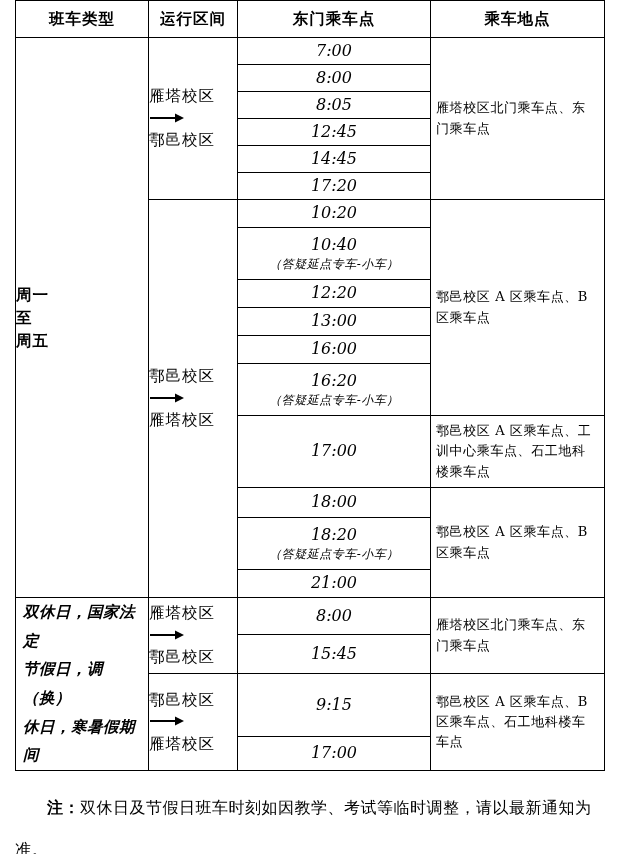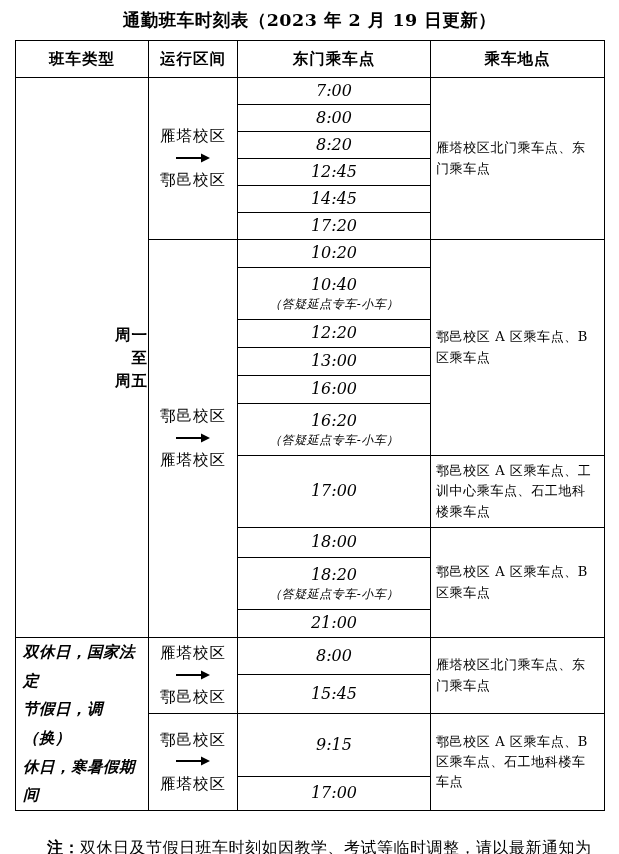--- a/index.html
+++ b/index.html
@@ -39,36 +39,35 @@
   }
   .schedule th {
     font-weight: bold;
     text-align: center;
     height: 37px;
     letter-spacing: 1px;
   }
 
   td.day-type {
     font-weight: bold;
-    text-align: right;
+    text-align: left;
     white-space: pre-line;
     line-height: 1.5;
     letter-spacing: 1px;
   }
   td.day-type.loose {
     text-align: left;
     padding: 0 7px;
     white-space: pre-line;
     line-height: 1.85;
     letter-spacing: 0.5px;
     font-style: italic;
   }
 
   td.route {
-    text-align: center;
     line-height: 1.45;
     letter-spacing: 1px;
   }
   td.route .arrow-wrap { line-height: 1; padding: 3px 0; }
 
   td.time {
     text-align: center;
     font-size: 16px;
     line-height: 1.4;
     font-style: italic;
@@ -105,21 +104,20 @@
     text-indent: 2em;
     letter-spacing: 0.5px;
   }
   .footnote b { font-weight: bold; }
 </style>
 </head>
 <body>
 
 <div class="page">
 
-  <div class="title">通勤班车时刻表（2023 年 2 月 19 日更新）</div>
 
   <table class="schedule">
     <colgroup>
         <col class="c1">
         <col class="c2">
         <col class="c3">
         <col class="c4">
       </colgroup>
     <thead>
       <tr>
@@ -143,21 +141,21 @@
               </svg></div>
           <div>鄠邑校区</div>
         </td>
         <td class="time">7:00</td>
         <td class="loc" rowspan="6">雁塔校区北门乘车点、东门乘车点</td>
       </tr>
       <tr class="rh27">
         <td class="time">8:00</td>
       </tr>
       <tr class="rh27">
-        <td class="time">8:20</td>
+        <td class="time">8:05</td>
       </tr>
       <tr class="rh27">
         <td class="time">12:45</td>
       </tr>
       <tr class="rh27">
         <td class="time">14:45</td>
       </tr>
       <tr class="rh27">
         <td class="time">17:20</td>
       </tr>

